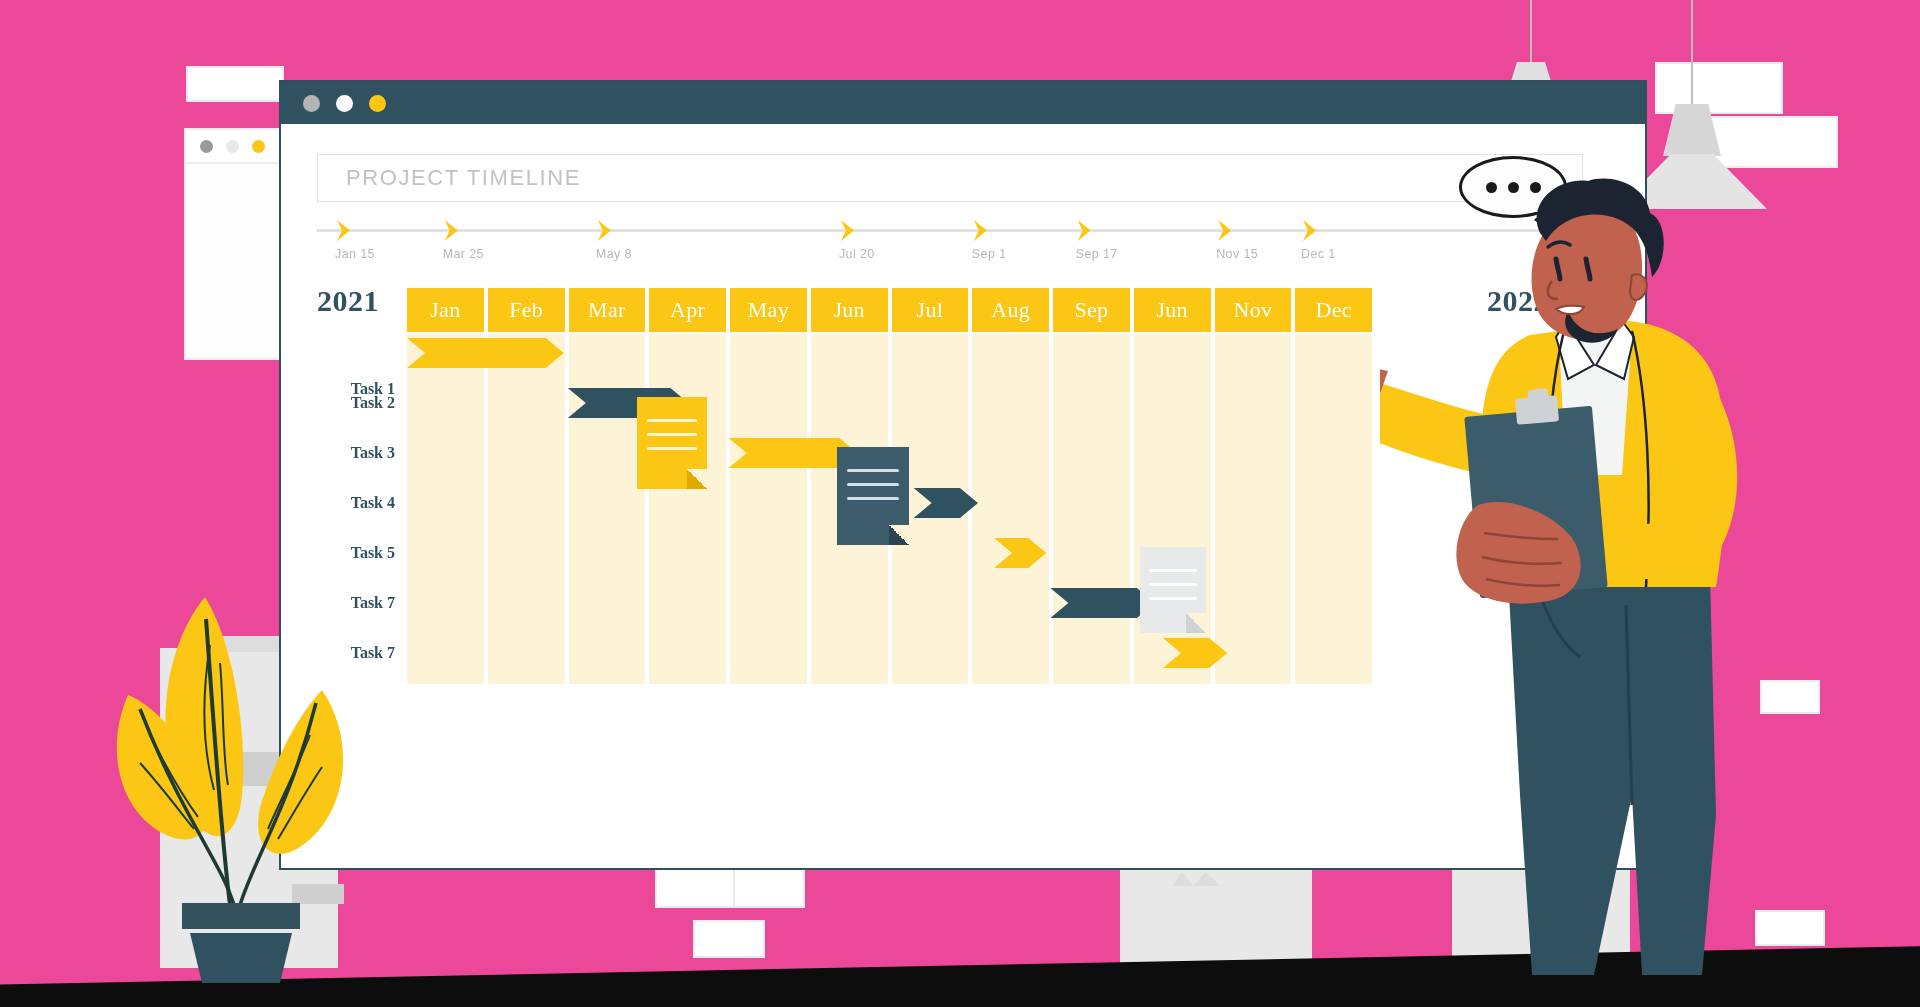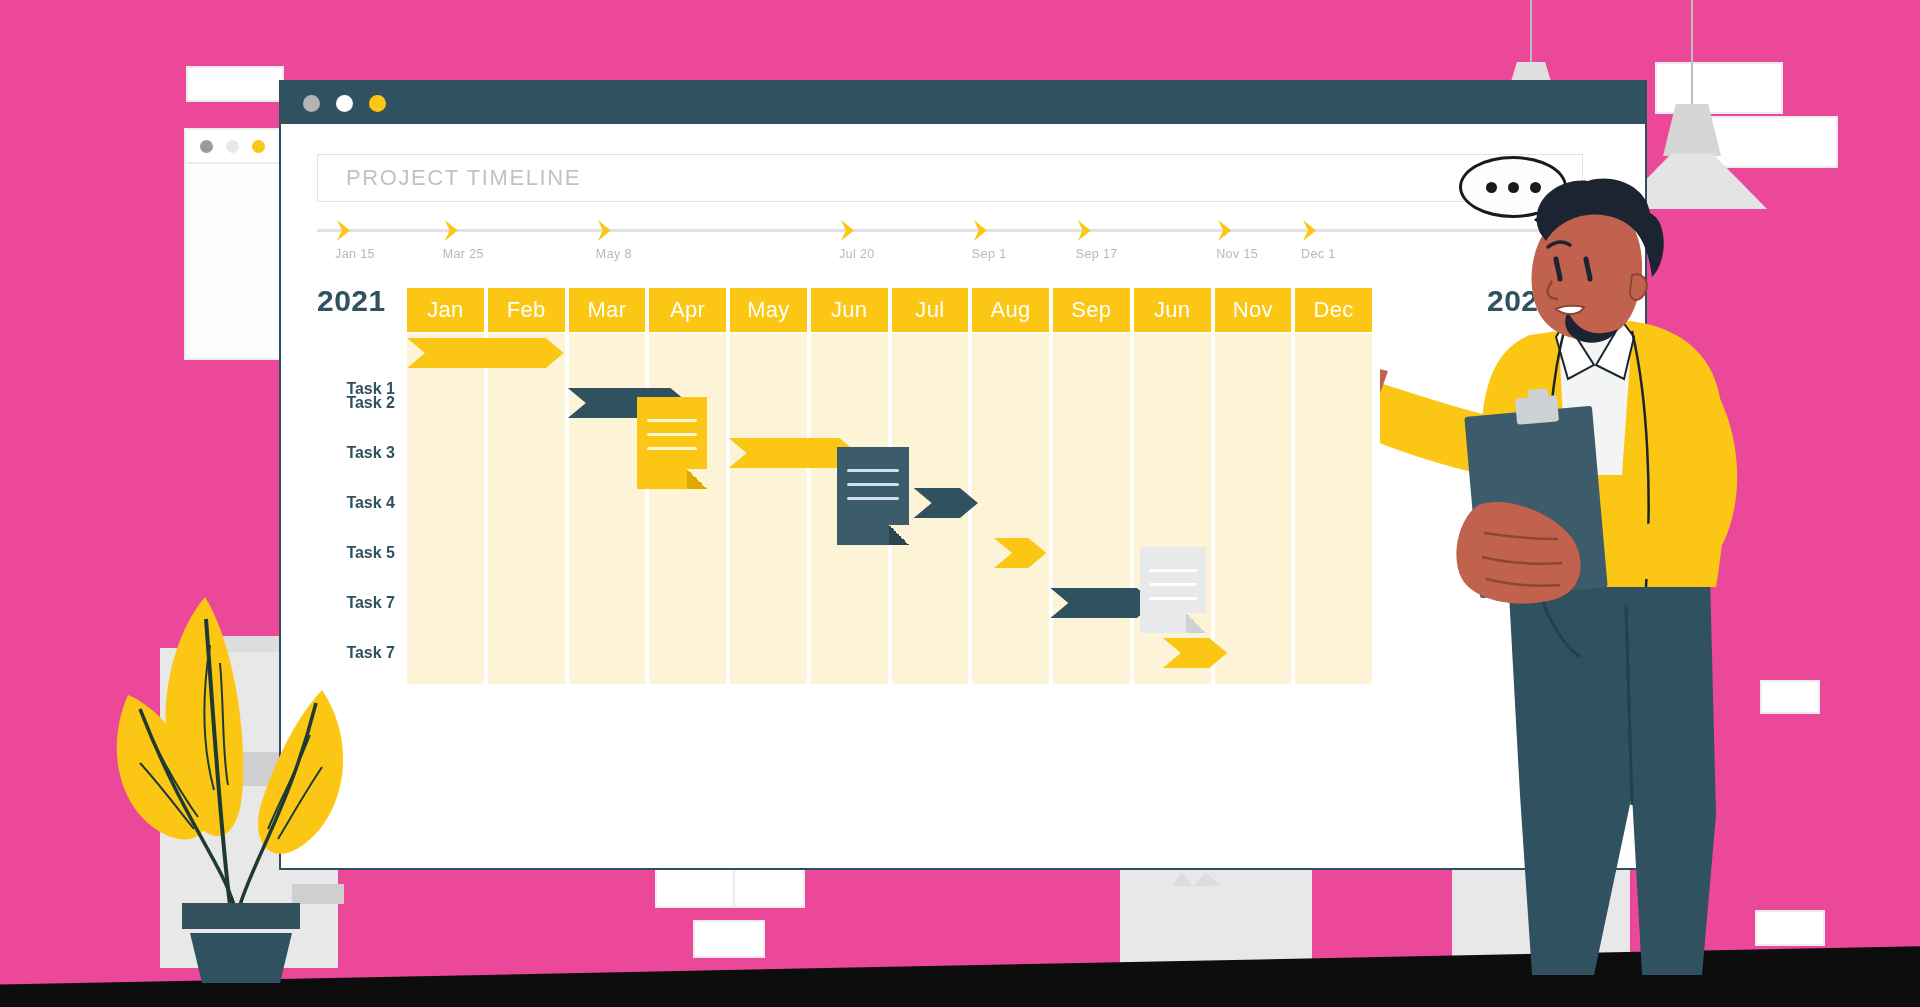--- a/index.html
+++ b/index.html
@@ -90,21 +90,21 @@
   .ms-arrow {
     width: 13px; height: 21px; background: #fbc714;
     clip-path: polygon(0% 0%, 100% 50%, 0% 100%, 38% 50%);
   }
   .ms-label {
     position: absolute; top: 27px; left: -2px; white-space: nowrap;
     font-size: 12.5px; color: #b8b8b8; letter-spacing: .4px;
   }
 
   
-  #gantt { position: relative; margin-top: 22px; width: 1266px; }
+  #gantt { position: relative; margin-top: 22px; width: 1266px; font-family: Liberation Serif, serif; }
   #gantt-head {
     position: relative; display: flex; align-items: center; height: 44px;
   }
   #year-left {
     position: absolute; left: 0px; top: -4px;
     font-size: 30px; font-weight: bold; color: #2f5160; letter-spacing: .5px;
   }
   #year-right {
     position: absolute; left: 1170px; top: -4px;
     font-size: 30px; font-weight: bold; color: #2f5160; letter-spacing: .5px;

